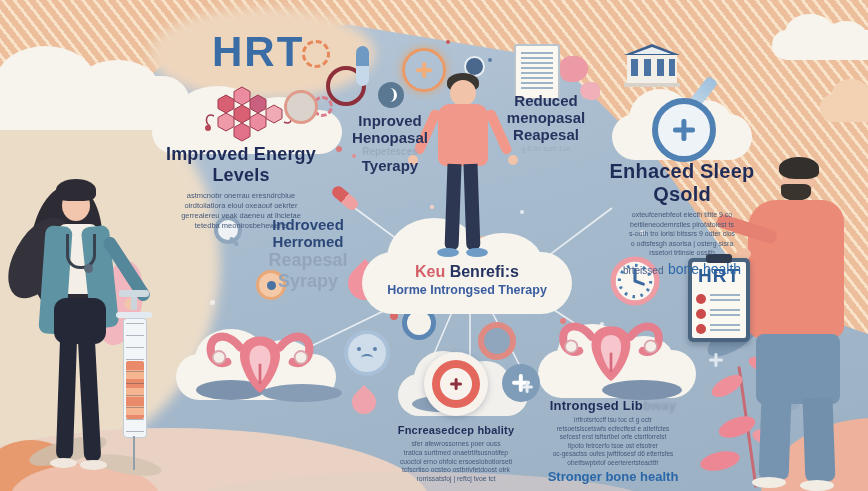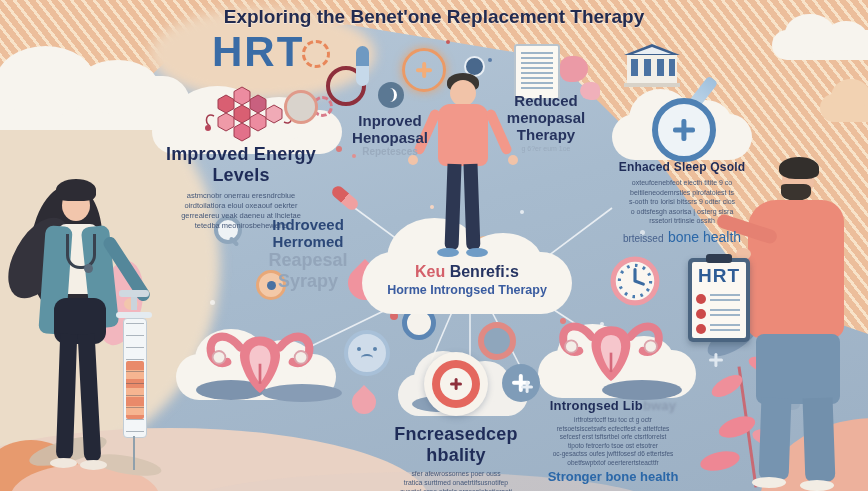--- a/index.html
+++ b/index.html
@@ -277,21 +277,20 @@
     <div style="position:absolute;left:18px;top:-4px;width:26px;height:9px;background:#2f3c50;border-radius:3px"></div>
     <div style="position:absolute;left:0;right:0;top:7px;text-align:center;font-size:19px;font-weight:800;color:#2f5d96;letter-spacing:1px">HRT</div>
     <div class="abs" style="left:8px;top:36px;width:10px;height:10px;border-radius:50%;background:#cc4a4a"></div>
       <div class="abs lines" style="left:22px;top:36px;width:30px;height:10px"></div>
     <div class="abs" style="left:8px;top:51px;width:10px;height:10px;border-radius:50%;background:#cc4a4a"></div>
       <div class="abs lines" style="left:22px;top:51px;width:30px;height:10px"></div>
     <div class="abs" style="left:8px;top:66px;width:10px;height:10px;border-radius:50%;background:#cc4a4a"></div>
       <div class="abs lines" style="left:22px;top:66px;width:30px;height:10px"></div>
   </div>
 
-  <div class="abs" style="left:0;right:0;top:6px;text-align:center;font-size:19px;font-weight:800;color:#222b50;text-shadow:0 1px 0 rgba(255,255,255,.45)">Exploring the Benet'one Replacement Therapy</div>
 
   <div class="abs" style="left:212px;top:28px;font-size:42px;font-weight:800;color:#3a6ca6;letter-spacing:2px">HRT</div>
 
   <div class="abs" style="left:138px;top:144px;width:206px">
     <div class="hdr" style="font-size:18px">Improved Energy Levels</div>
     <div class="body-text" style="font-size:7.5px;line-height:10px;margin-top:5px">astmcnobr onerrau eresndrcbiue
 oirdtoilatlora eloul oxeaouf oekrter
 gerrealereu veak daeneu at lhcietae
 tetedba meonirosbehewene</div>
   </div>
@@ -299,45 +298,46 @@
   <div class="abs" style="left:250px;top:216px;width:116px;text-align:center;font-weight:700">
     <div style="font-size:15px;color:#2c4878">Indroveed</div>
     <div style="font-size:15px;color:#2c4878">Herromed</div>
     <div style="font-size:18px;color:#93a5ba">Reapesal Syrapy</div>
   </div>
 
   <div class="abs" style="left:330px;top:112px;width:120px;text-align:center;font-weight:800">
     <div style="font-size:15px;color:#26335e">Inproved</div>
     <div style="font-size:15px;color:#26335e">Henopasal</div>
     <div style="font-size:10px;color:#9aabbe">Repetesces</div>
+    <div style="font-size:15px;color:#26335e">Tyerapy</div>
   </div>
 
   <div class="abs" style="left:490px;top:92px;width:112px;text-align:center;font-weight:800">
     <div style="font-size:15px;color:#26335e">Reduced</div>
     <div style="font-size:15px;color:#26335e">menopasal</div>
-    <div style="font-size:15px;color:#26335e">Therapy</div>
+    <div style="font-size:15px;color:#26335e">Reapesal</div>
     <div style="font-size:7px;font-weight:400;color:#9aabbe;margin-top:2px">g 6?er eum 1oe</div>
   </div>
 
   <div class="abs" style="left:598px;top:160px;width:168px">
-    <div class="hdr" style="font-size:12px">Enhaced Sleep Qsold</div>
+    <div class="hdr" style="font-size:20px">Enhaced Sleep Qsold</div>
     <div class="body-text" style="font-size:7px;line-height:9.5px;margin-top:4px">oxteufcenebfeot eiecth titite 9 co
 beitileneodemrstles plrofatoiest ts
 s-ooth tro lorisi bitssrs 9 odter cios
 o odtsfesgh asorisa | osterg sisra
 rssetori trtinsie ossith</div>
     <div style="text-align:center;margin-top:2px">
       <span style="font-size:10px;color:#46608c">brteissed</span>
       <span style="font-size:14px;font-weight:400;color:#2a67a8">bone health</span>
     </div>
   </div>
 
 
   <div class="abs" style="left:384px;top:424px;width:144px">
-    <div class="hdr" style="font-size:18px">Fncreasedcep hbality</div>
+    <div class="hdr" style="font-size:11px">Fncreasedcep hbality</div>
     <div class="body-text" style="font-size:6.8px;line-height:8.8px;margin-top:4px">sfer afewrossornes poer ouss
 tratica surttmed onaetrtifsusnotifep
 cuoctol erno ohfolc ersoeslobotiorseti
 tcfscrtiso ocsteo ostbrivfetdoost otrk
 rorrissatsfoj | reftcj tvoe tct</div>
   </div>
 
   <div class="abs" style="left:538px;top:398px;width:150px">
     <div class="hdr" style="font-size:13px">
       <span>Introngsed Lib</span><span style="color:#8a9ab0;filter:blur(1px)">bway</span>

